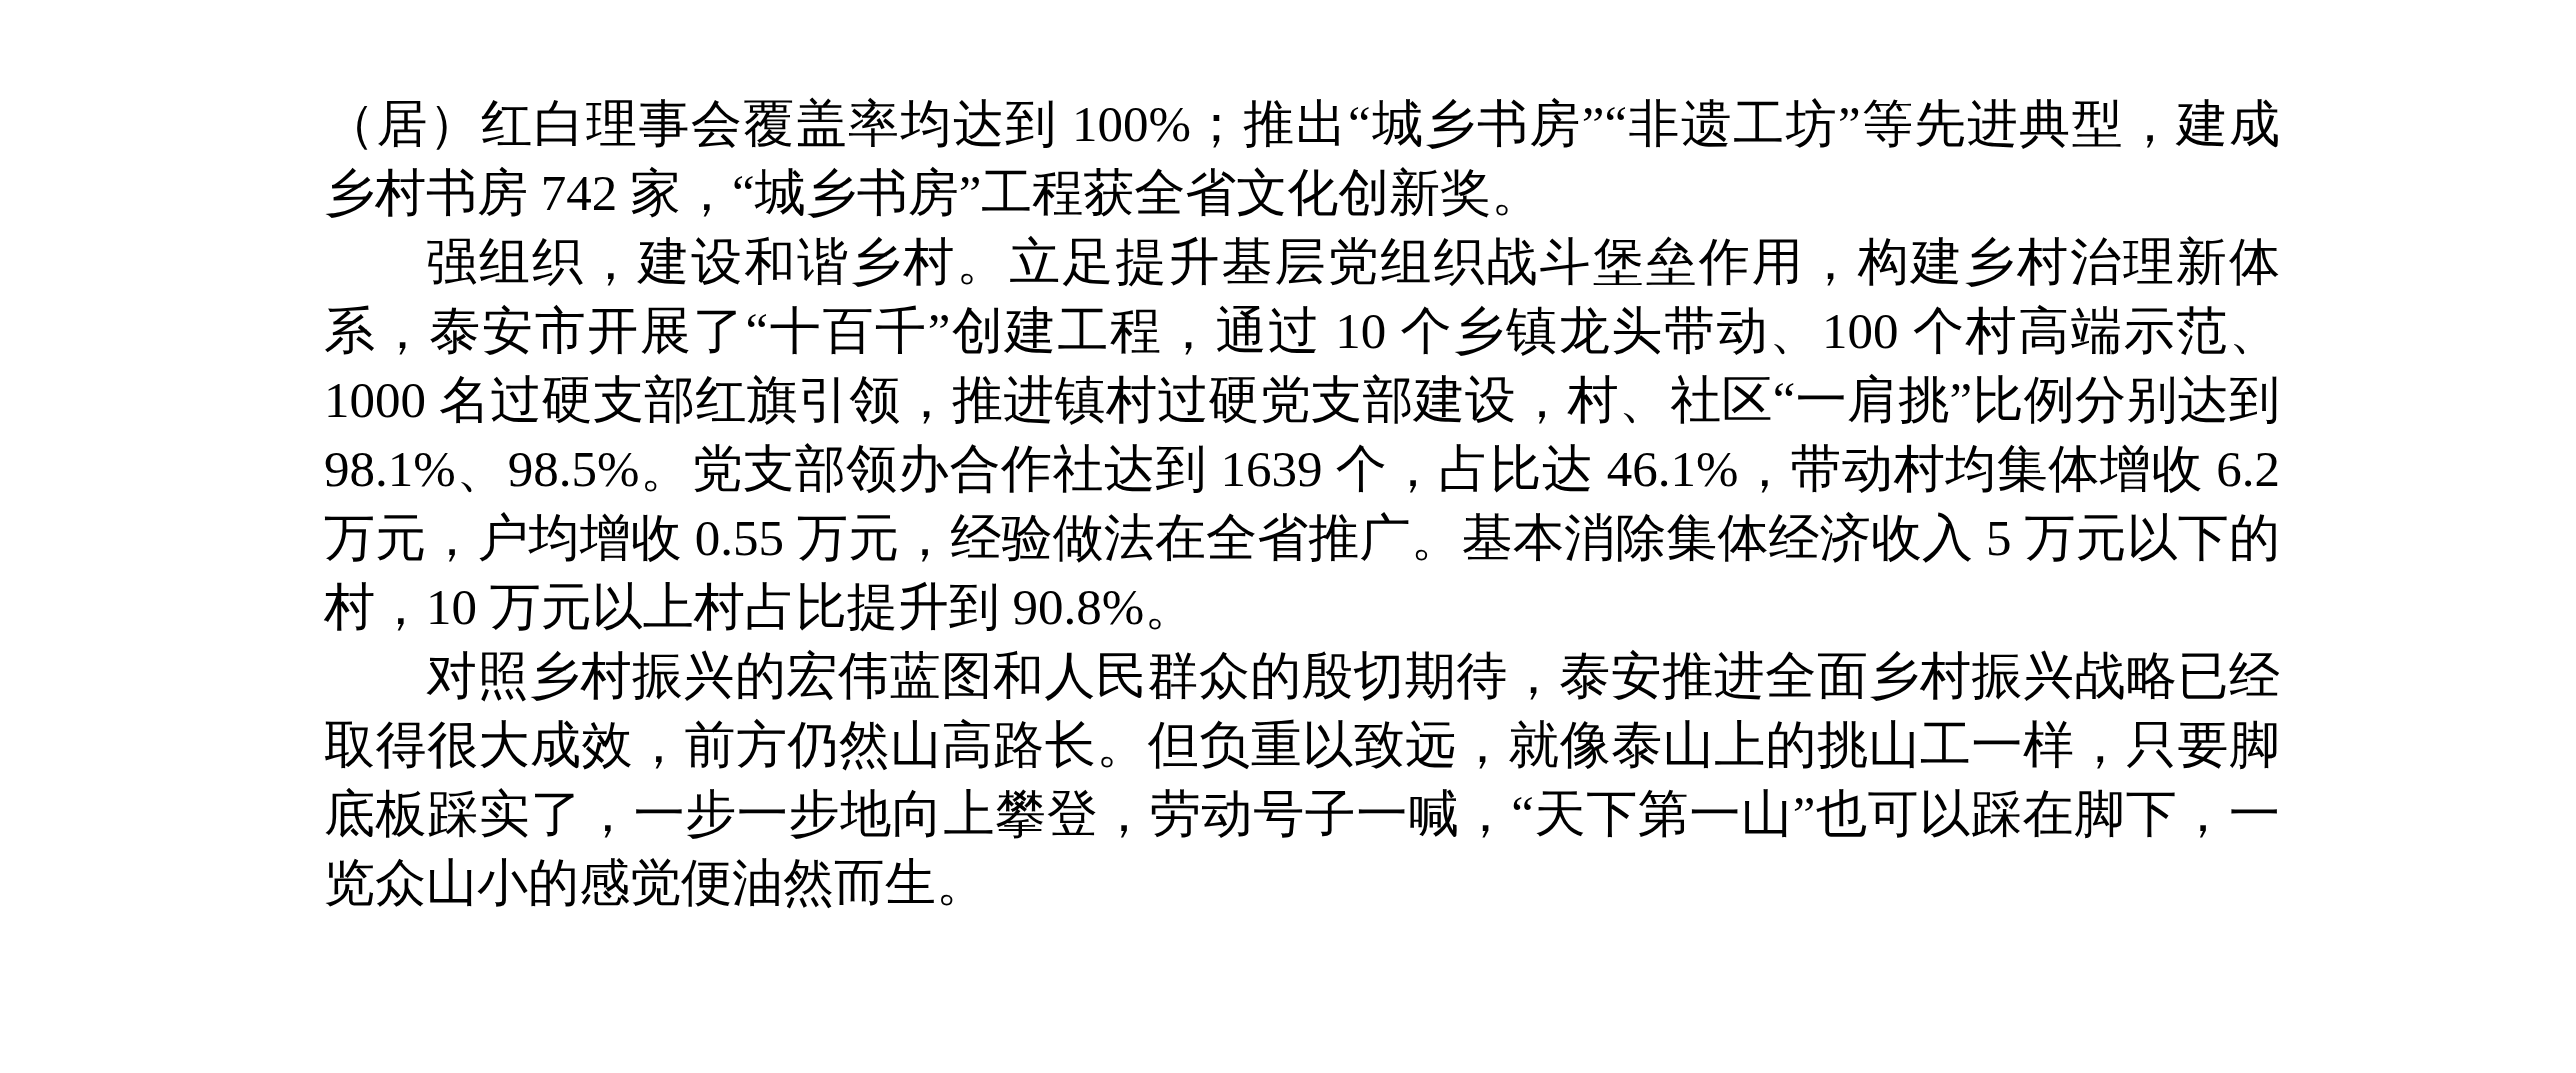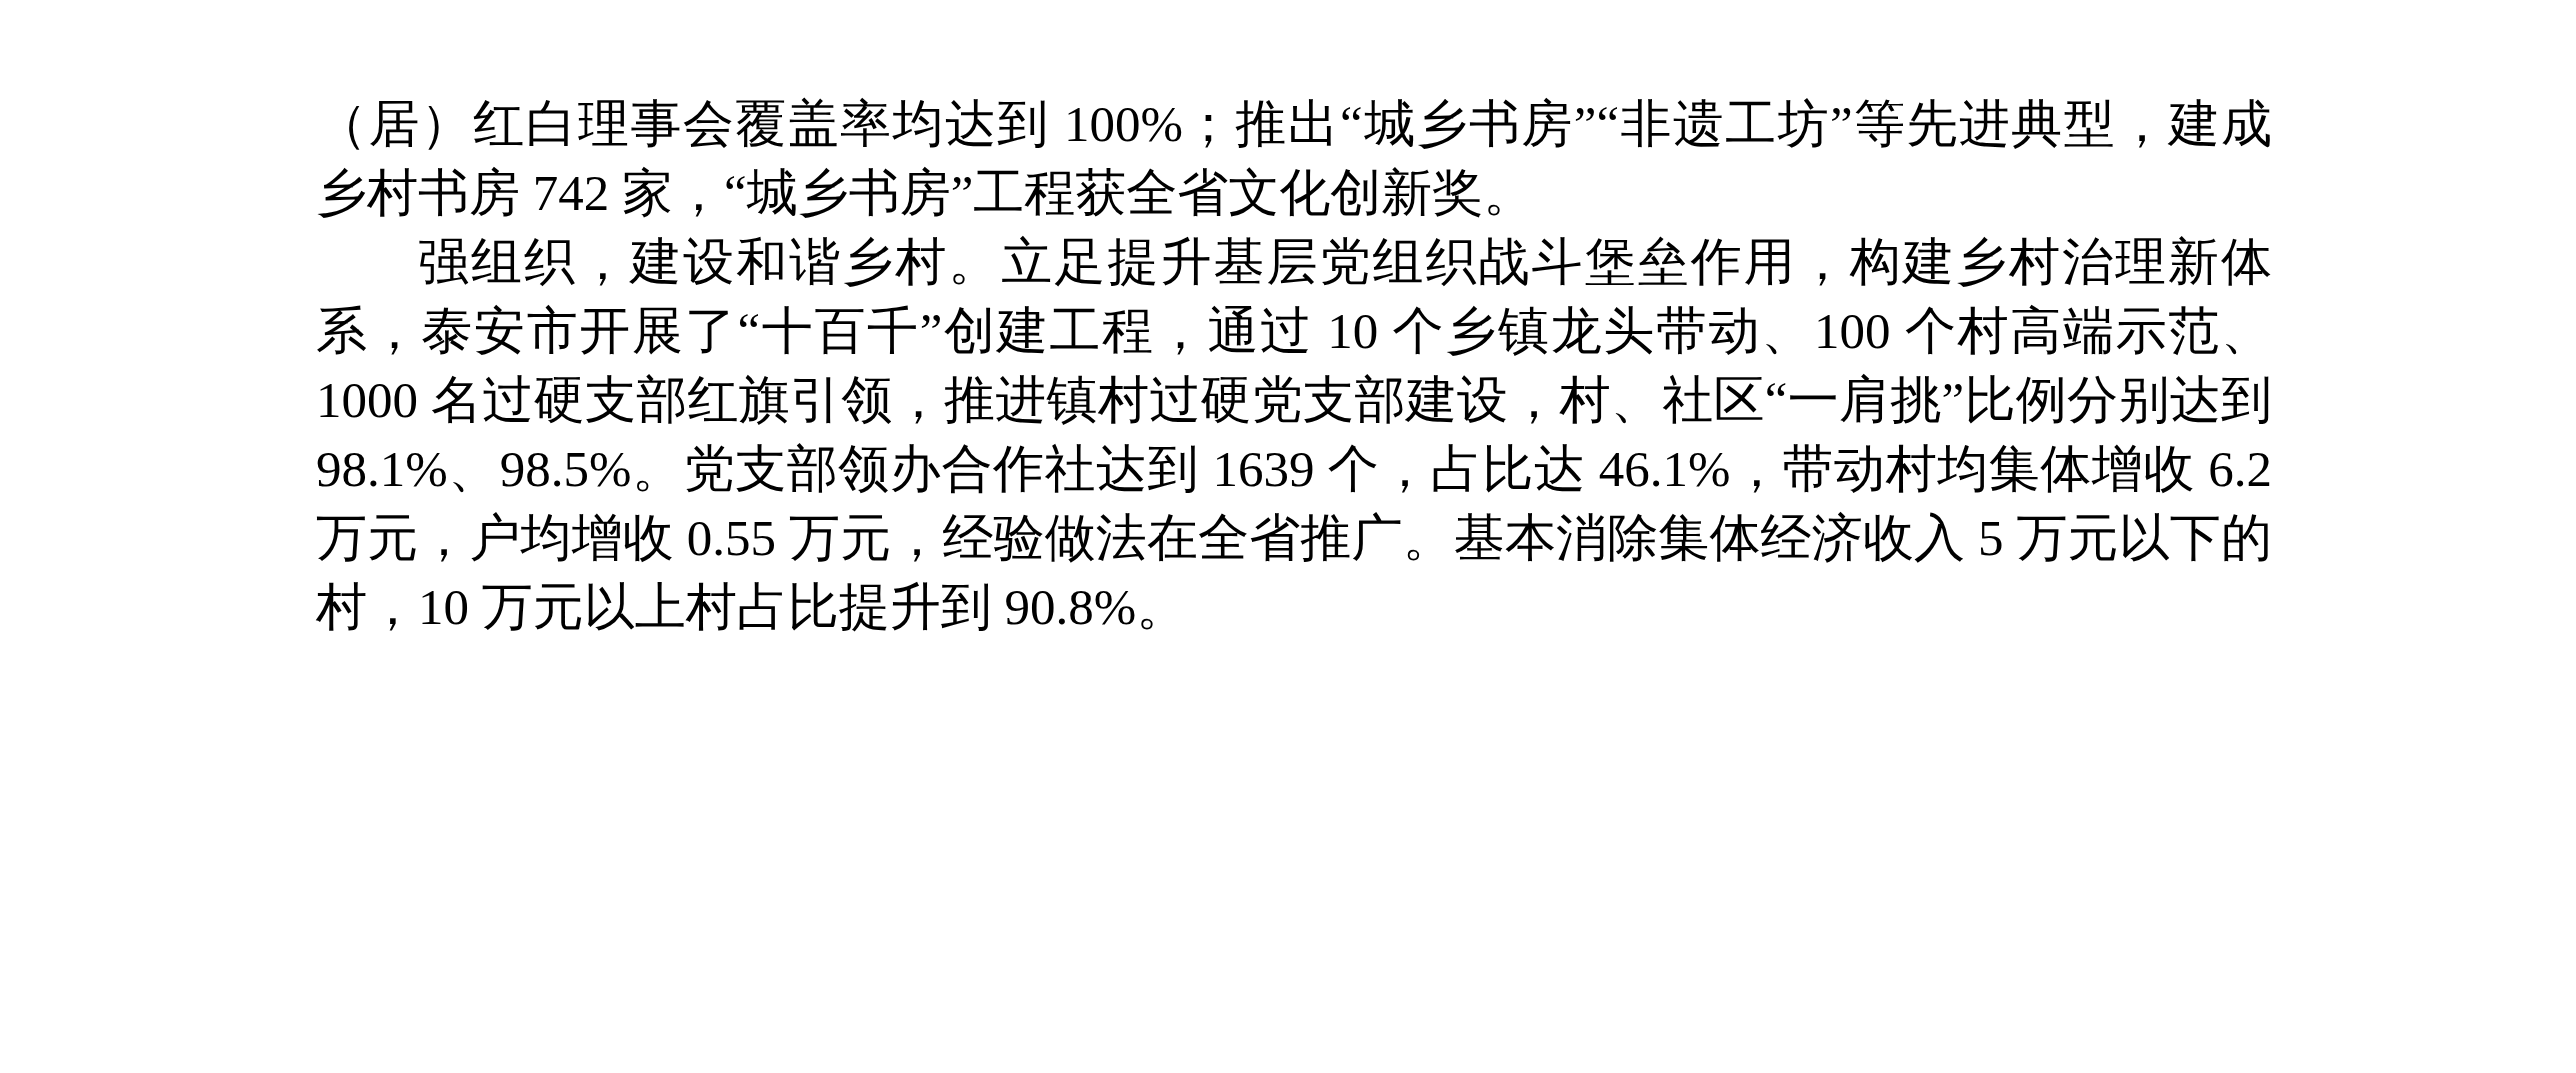--- a/index.html
+++ b/index.html
@@ -10,21 +10,21 @@
   .page {
     position: relative;
     width: 2576px;
     height: 1073px;
     background: #ffffff;
     overflow: hidden;
     font-family: "Liberation Serif", "DejaVu Serif", serif;
   }
   .text-block {
     position: absolute;
-    left: 316px;
+    left: 324px;
     top: 90px;
     width: 1956px;
     font-size: 51px;
     line-height: 69px;
     color: #000000;
     text-align: justify;
   }
   .para {
     margin: 0;
     padding: 0;
@@ -33,15 +33,16 @@
     text-indent: 2em;
   }
 </style>
 </head>
 <body>
 
 <div class="page">
   <div class="text-block">
     <p class="para">（居）红白理事会覆盖率均达到 100%；推出“城乡书房”“非遗工坊”等先进典型，建成乡村书房 742 家，“城乡书房”工程获全省文化创新奖。</p>
     <p class="para indent">强组织，建设和谐乡村。立足提升基层党组织战斗堡垒作用，构建乡村治理新体系，泰安市开展了“十百千”创建工程，通过 10 个乡镇龙头带动、100 个村高端示范、1000 名过硬支部红旗引领，推进镇村过硬党支部建设，村、社区“一肩挑”比例分别达到 98.1%、98.5%。党支部领办合作社达到 1639 个，占比达 46.1%，带动村均集体增收 6.2 万元，户均增收 0.55 万元，经验做法在全省推广。基本消除集体经济收入 5 万元以下的村，10 万元以上村占比提升到 90.8%。</p>
+    <p class="para indent">对照乡村振兴的宏伟蓝图和人民群众的殷切期待，泰安推进全面乡村振兴战略已经取得很大成效，前方仍然山高路长。但负重以致远，就像泰山上的挑山工一样，只要脚底板踩实了，一步一步地向上攀登，劳动号子一喊，“天下第一山”也可以踩在脚下，一览众山小的感觉便油然而生。</p>
   </div>
 </div>
 
 
 </body></html>

